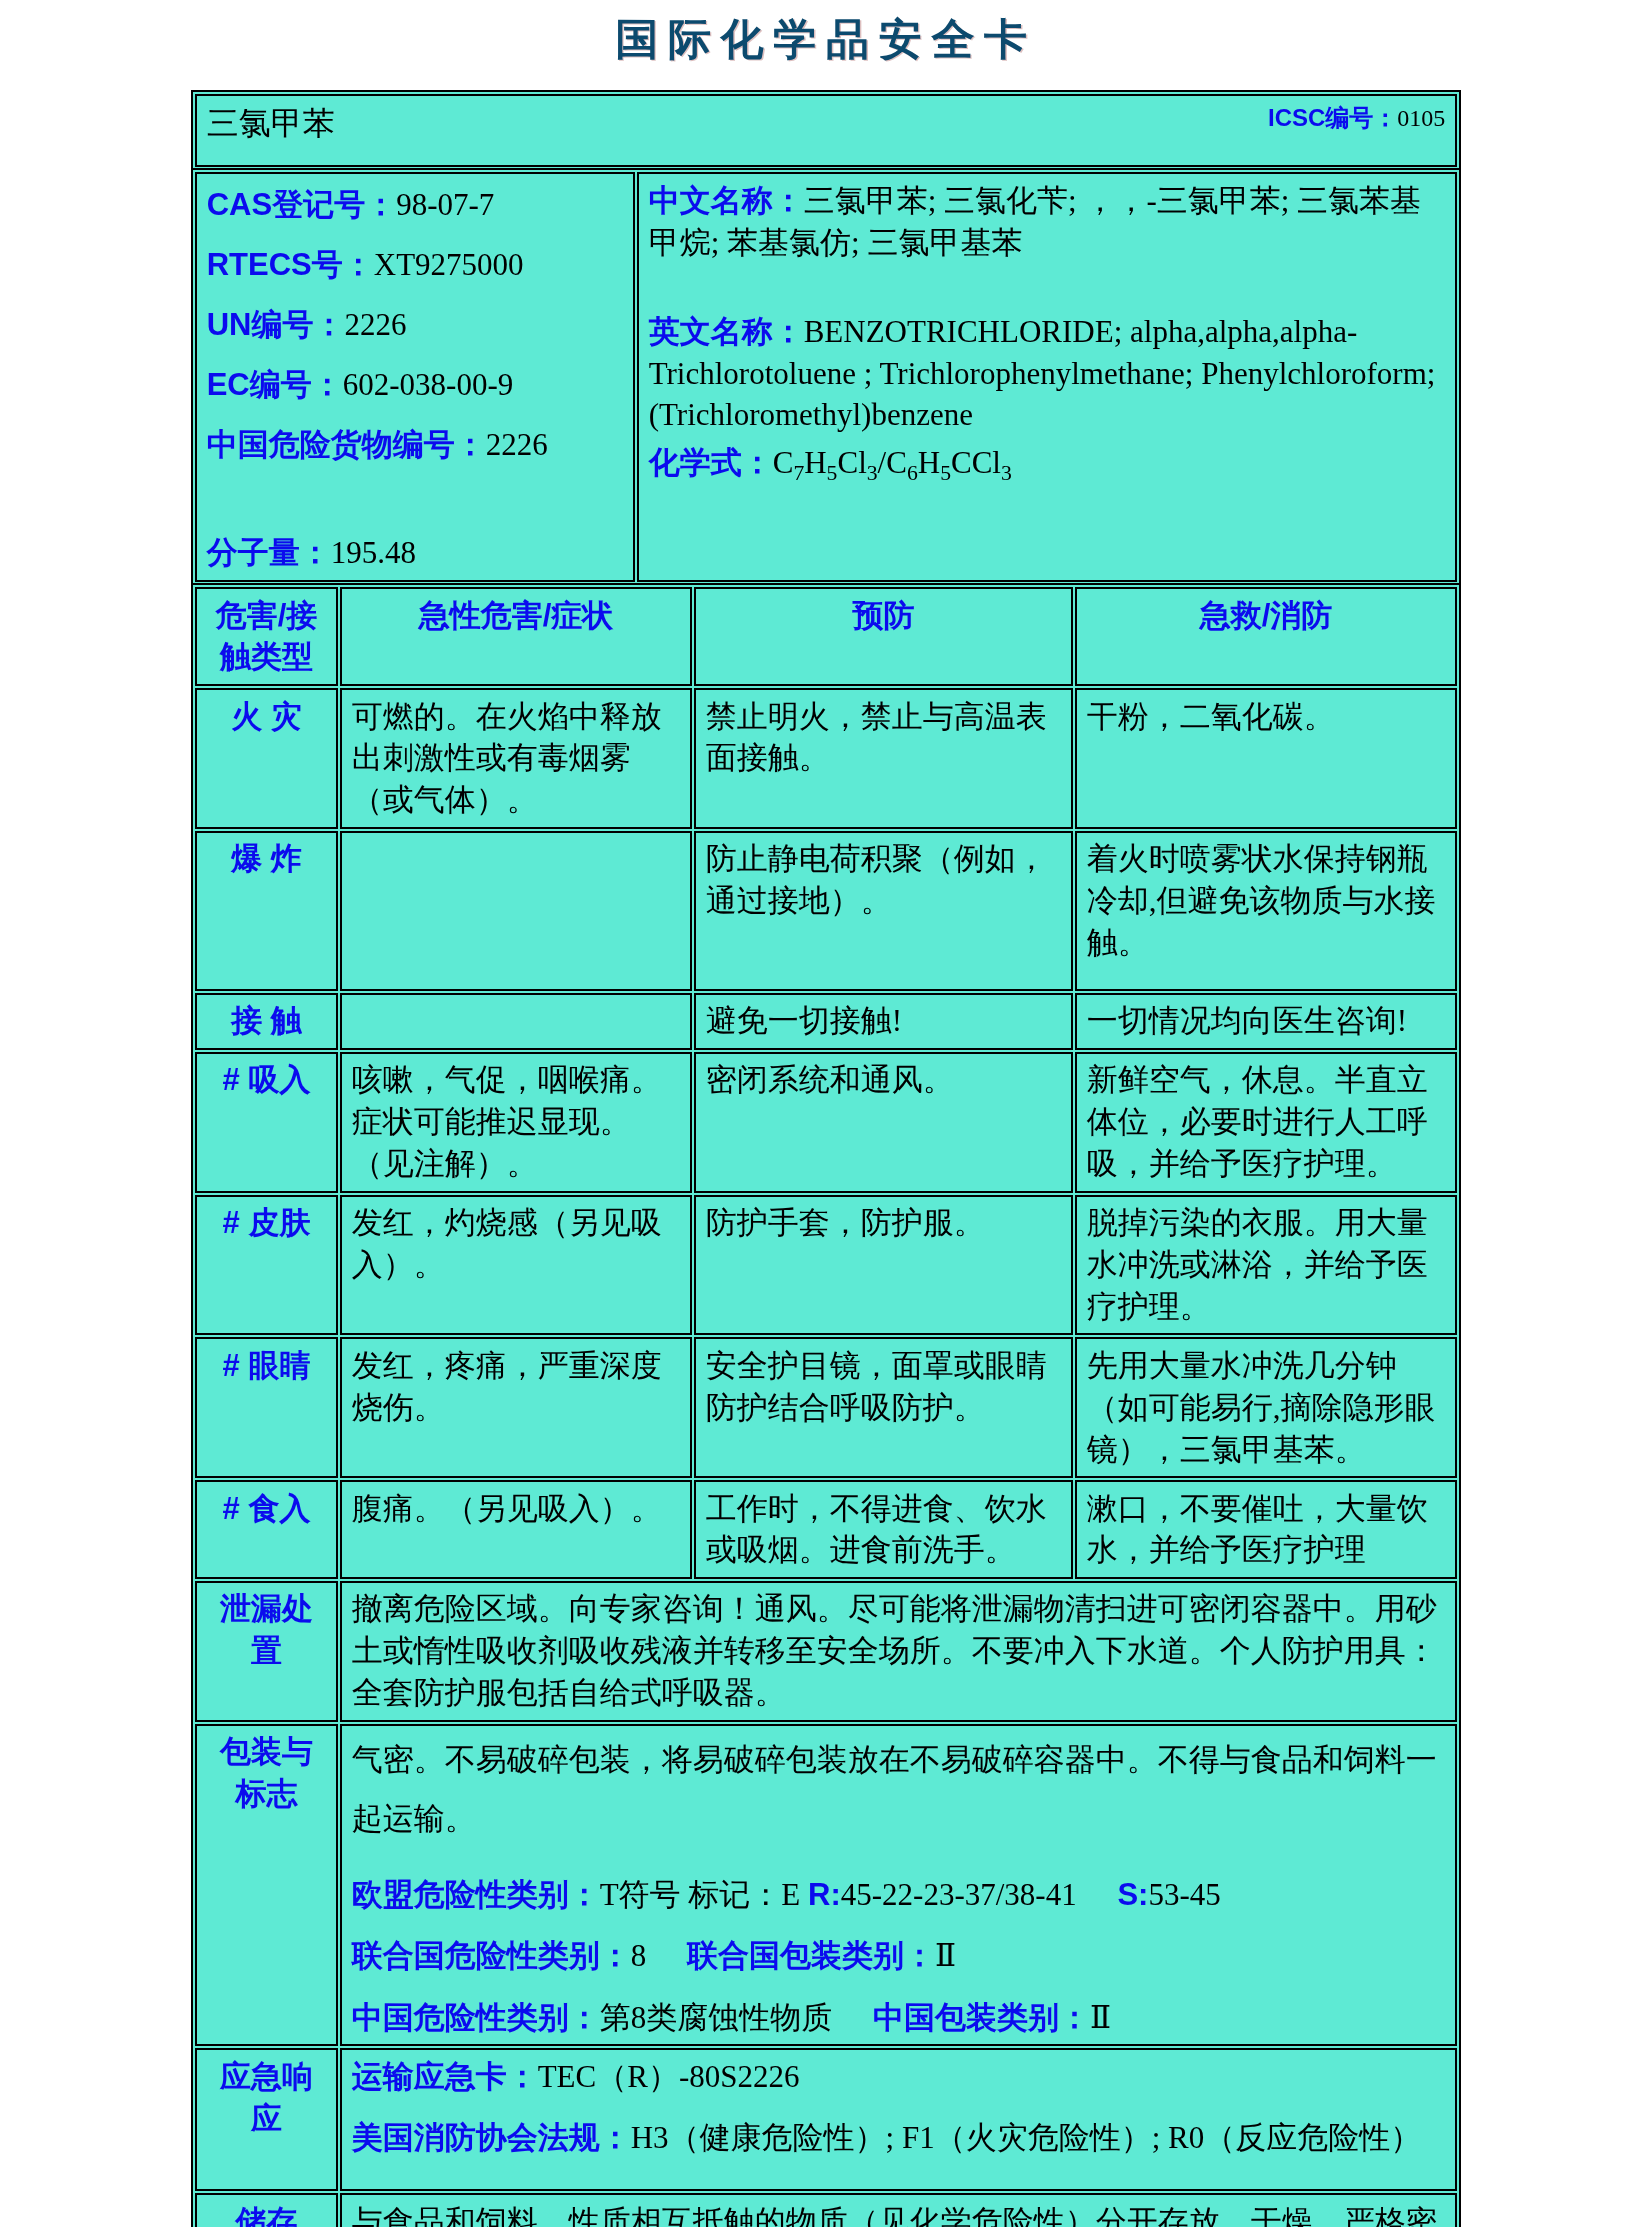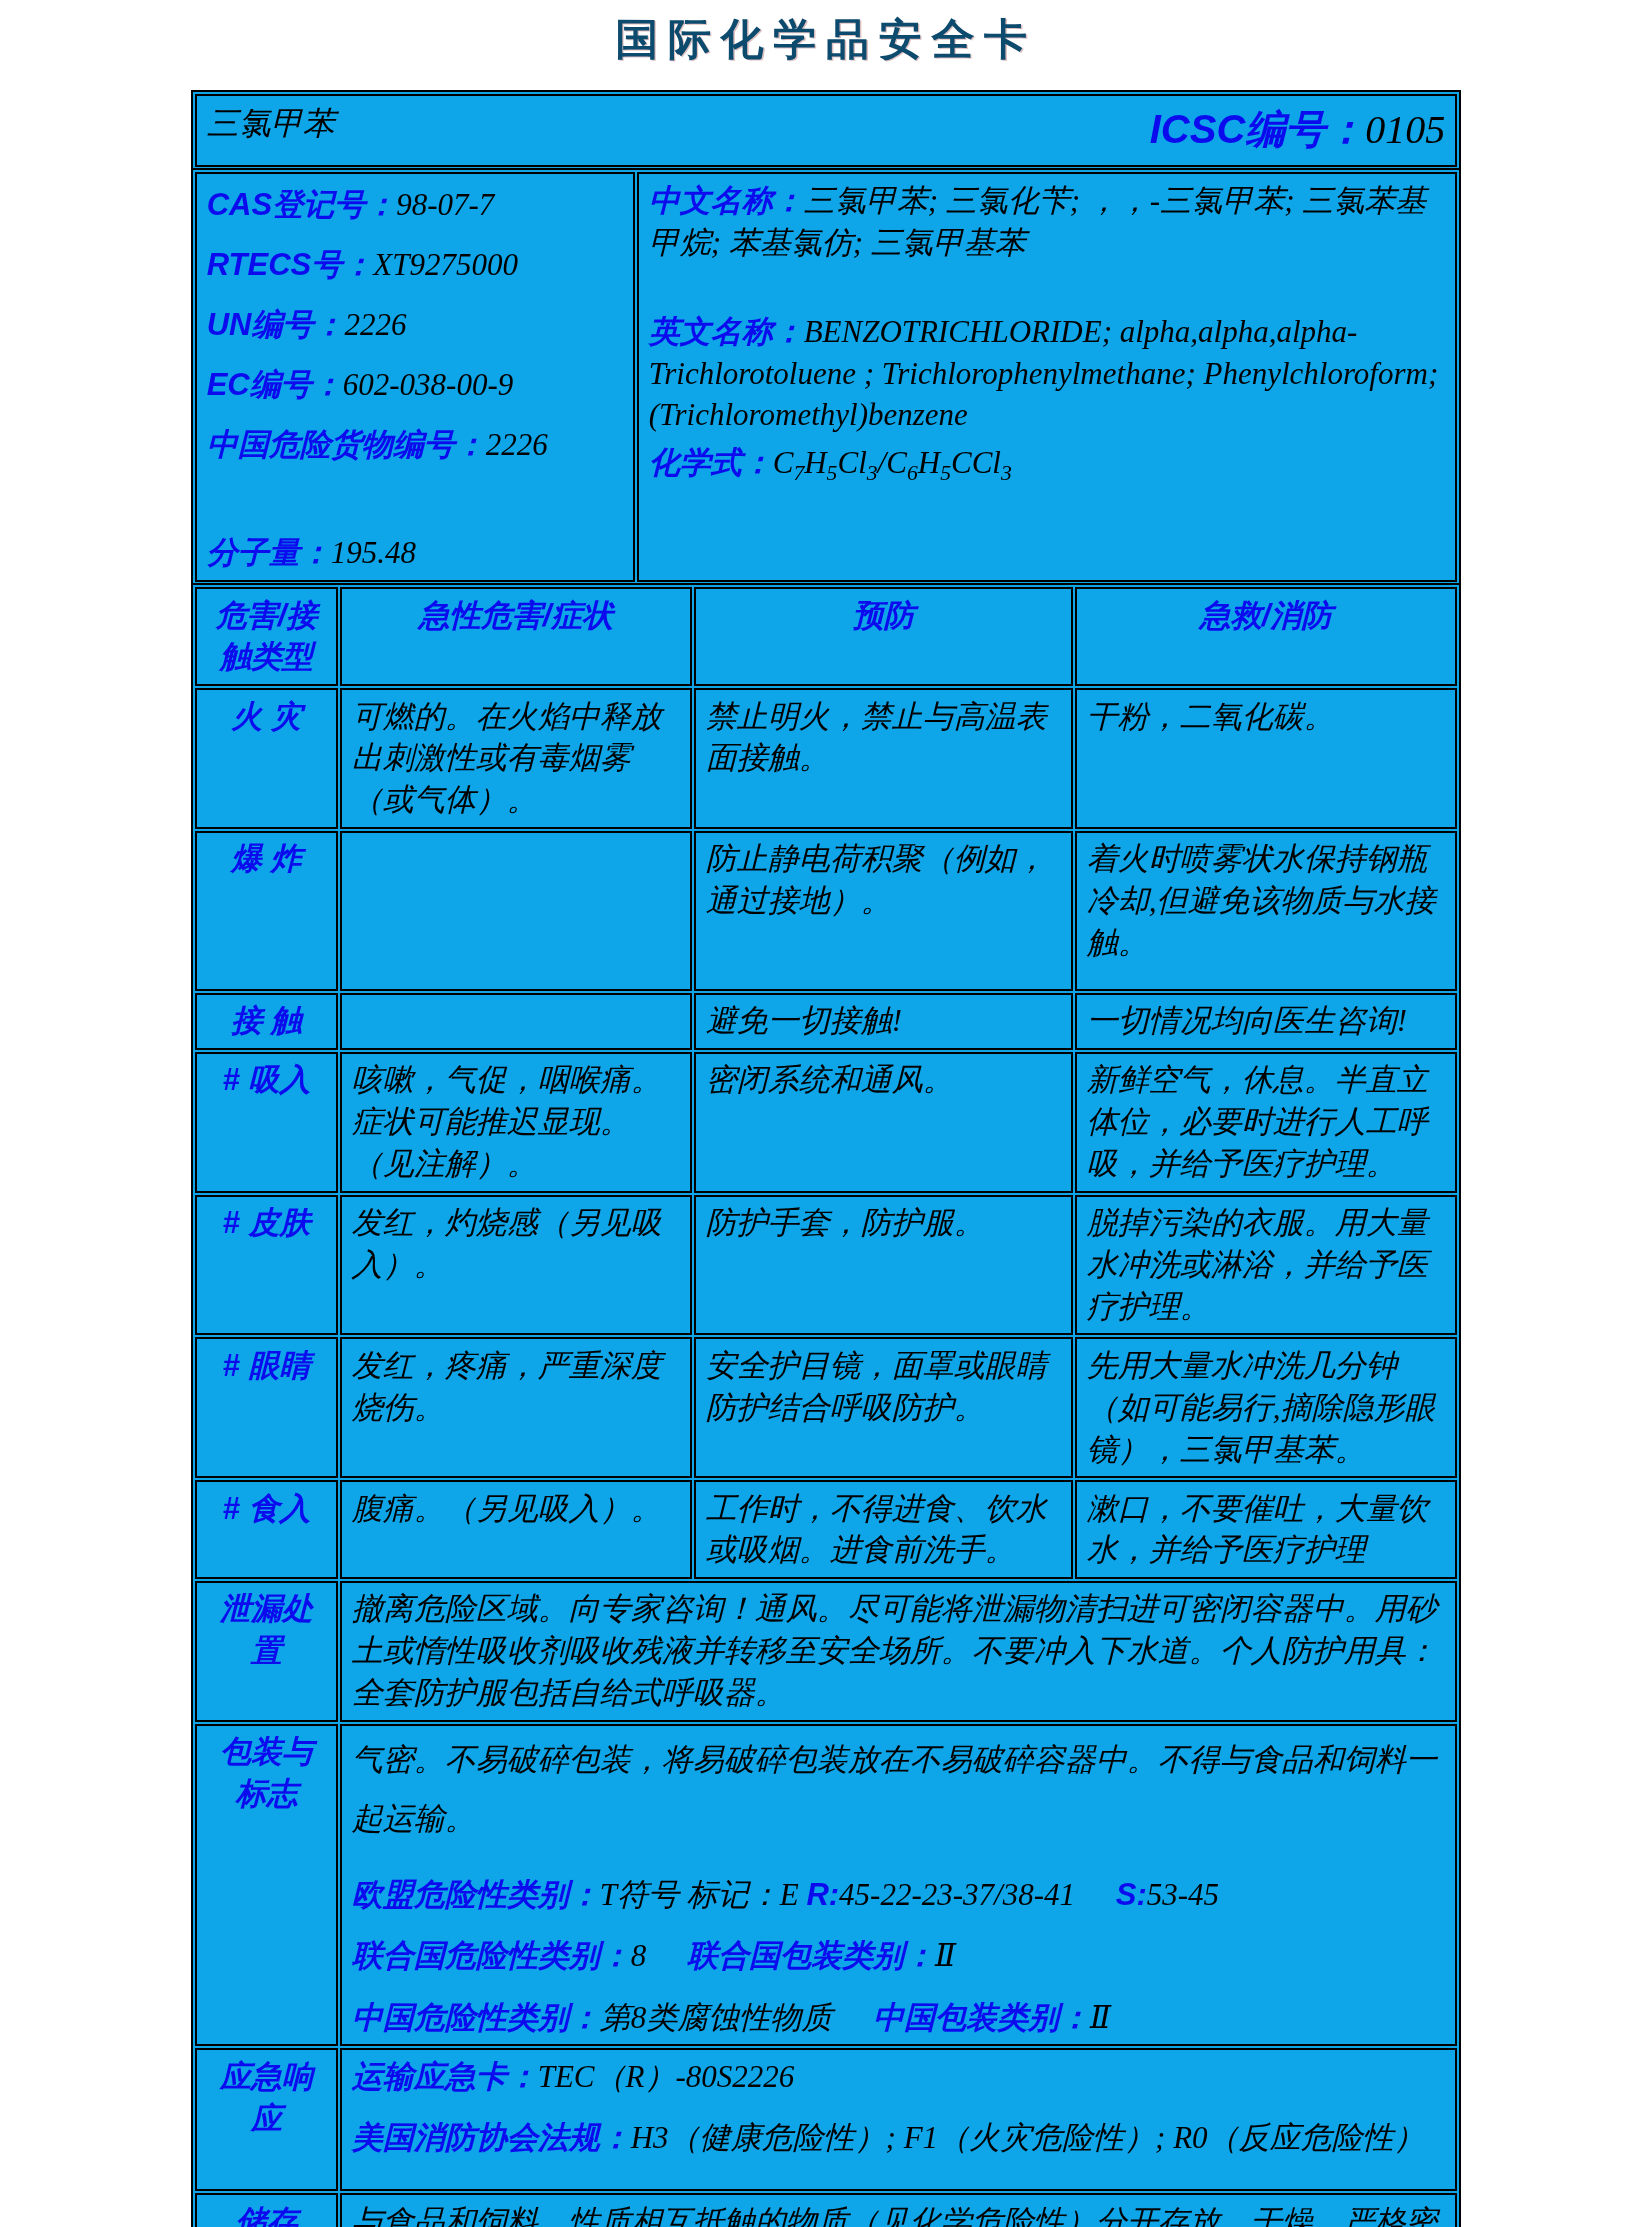--- a/index.html
+++ b/index.html
@@ -28,22 +28,21 @@
   .card {
     width: 1270px;
     margin: 21px auto 0 auto;
   }
   table.sec {
     width: 100%;
     table-layout: fixed;
     border-collapse: separate;
     border-spacing: 2.8px;
     border: 2.8px solid #000000;
-    background: #0ea5e9;
-    font-style: italic;
+    background: #5eead4;
   }
   table.sec + table.sec { margin-top: -2.8px; }
   table.sec td {
     border: 2.1px solid #000000;
     padding: 5.6px 9.7px;
     vertical-align: top;
     font-size: 31px;
     line-height: 1.35;
     word-break: break-word;
   }
@@ -55,21 +54,21 @@
   }
   .val { color: #000000; }
 
   
   .titlebar {
     display: flex;
     justify-content: space-between;
     align-items: flex-start;
   }
   .titlebar .chem { font-size: 32px; }
-  .titlebar .icsc { font-size: 40px; }
+  .titlebar .icsc { font-size: 24px; }
 
   
   .idline { margin: 4.2px 0 18px 0; }
   .idline.molw { margin-top: 67px; margin-bottom: 0; }
   .nameblock p { margin: 0 0 5.6px 0; }
   .nameblock .en { margin-top: 47px; }
   .formula sub { font-size: 70%; }
 
   
   td.rowlab {

